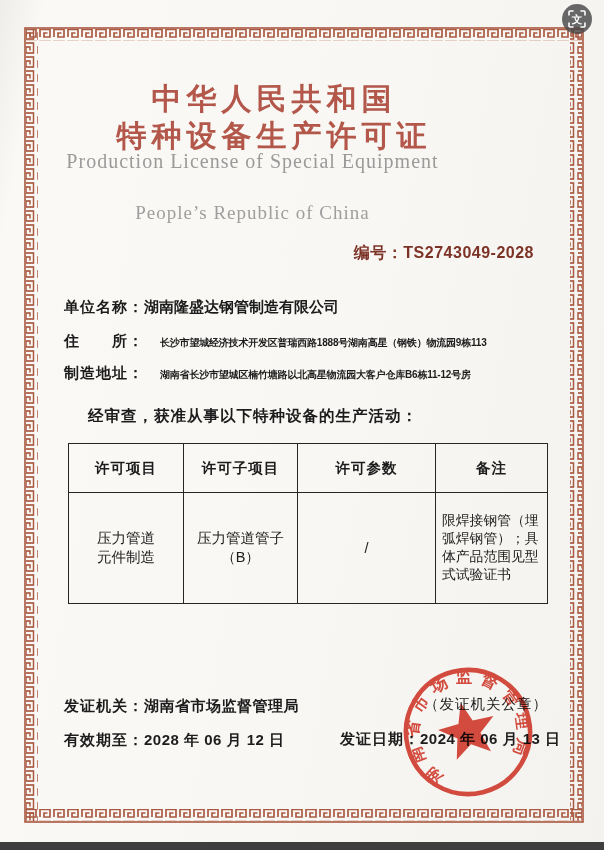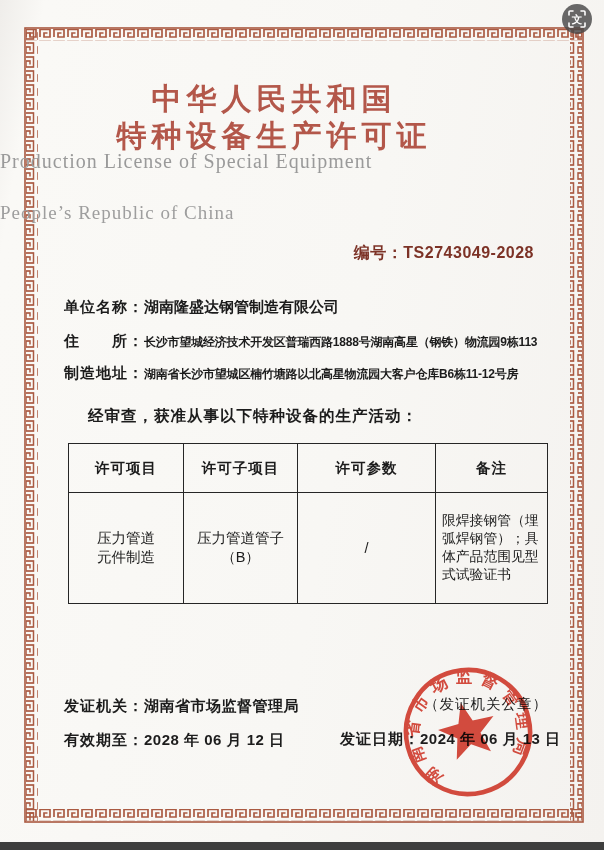--- a/index.html
+++ b/index.html
@@ -11,29 +11,29 @@
   .abs{position:absolute;}
   
   .ocr-btn{
     top:4px;right:12px;width:30px;height:30px;border-radius:50%;
     background:rgba(72,72,72,.82);display:flex;align-items:center;justify-content:center;
     cursor:pointer;z-index:9;
   }
   
   .title-cn{left:0;width:548px;text-align:center;font-weight:bold;
     font-size:30px;letter-spacing:5px;line-height:34px;}
-  .title-en{left:0;width:505px;
+  .title-en{left:0;width:505px;text-align:center;
     font-family:"Liberation Serif","DejaVu Serif",serif;letter-spacing:1px;}
   
   .license-no{top:243px;right:70px;font-size:16px;font-weight:bold;letter-spacing:.5px;}
   
   .field{left:64px;width:490px;font-size:15px;line-height:19px;white-space:nowrap;}
   .field .lbl{font-weight:bold;letter-spacing:1px;}
   .field .val{font-weight:600;}
-  .field.small .val{font-size:12px;letter-spacing:-.2px;}
+  .field.small .val{font-size:10px;letter-spacing:-.2px;margin-left:16px;}
   .statement{left:88px;top:406px;font-size:15.5px;font-weight:600;letter-spacing:1px;}
   
   table.lic{position:absolute;left:68px;top:443px;width:479px;height:150px;
     border-collapse:collapse;table-layout:fixed;}
   table.lic th,table.lic td{border:1.6px solid #262626;vertical-align:middle;
     font-size:14.5px;line-height:19px;}
   table.lic th{font-weight:bold;height:46px;letter-spacing:1px;}
   table.lic td{height:102px;text-align:center;white-space:pre-line;}
   table.lic td.remark{text-align:left;padding:4px 6px;font-size:13.8px;line-height:18px;}
   

